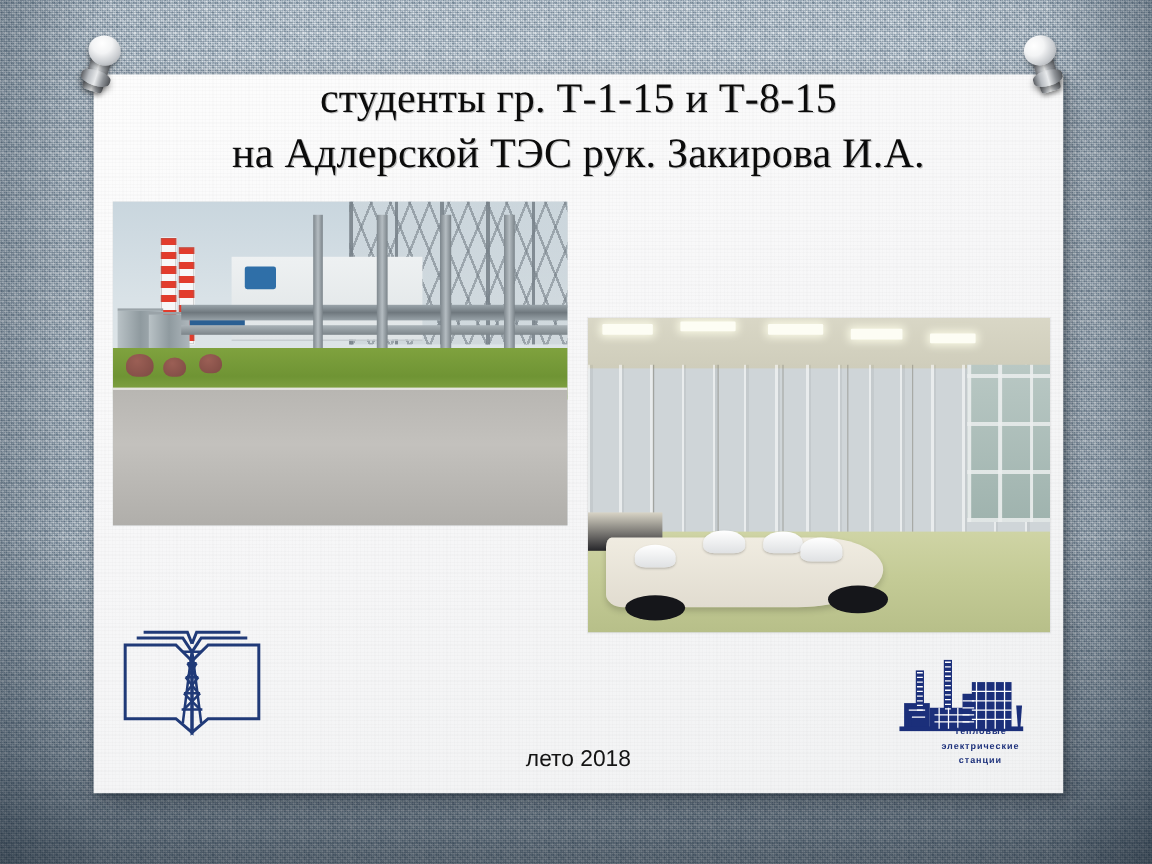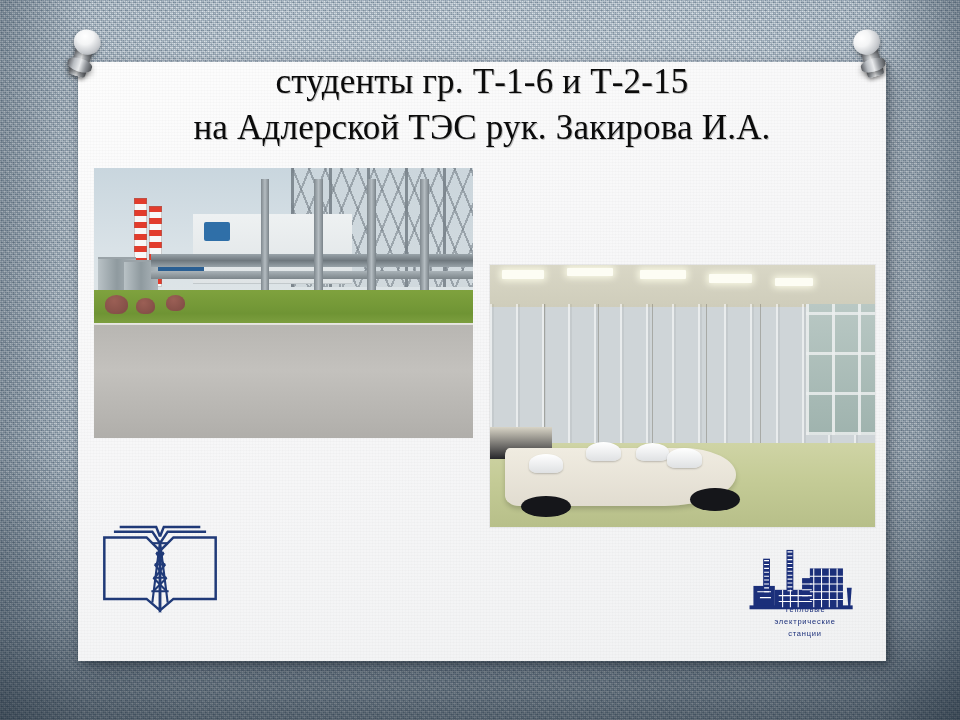--- a/index.html
+++ b/index.html
@@ -193,23 +193,23 @@
 
   
   #logo-kgeu  { position:absolute; left:16px; top:462px; width:132px; height:126px; }
   #logo-tes   { position:absolute; left:666px; top:485px; width:122px; height:113px; }
   .kgeu-text {
     position:absolute; left:0; bottom:0; width:100%; text-align:center;
     font-family:"Liberation Sans", sans-serif;
     font-weight:bold; font-size:26px; letter-spacing:2px; color:#203a78;
   }
   .tes-text {
-    position:absolute; left:0; width:100%; text-align:center;
+    position:absolute; left:12px; width:100%; text-align:center;
     font-family:"Liberation Sans", sans-serif;
-    font-weight:normal; color:#1b2f7a; line-height:10px;
+    font-weight:bold; color:#1b2f7a; line-height:10px;
     font-size:7.5px; letter-spacing:.8px;
   }
 
   
   #caption {
     position:absolute; left:0; top:560px; width:808px; text-align:center;
     font-family:"Liberation Sans", sans-serif;
     font-size:19px; color:#141414;
   }
 
@@ -242,21 +242,21 @@
 <div id="slide">
 
   <div class="bg-base"></div>
   <div class="bg-weave"></div>
   <div class="bg-weave2"></div>
   <div class="bg-vignette"></div>
 
   <div id="card">
     <div class="card-grain"></div>
 
-    <div id="title">студенты гр. Т-1-6  и Т-2-15
+    <div id="title">студенты гр. Т-1-15  и Т-8-15
 на Адлерской ТЭС рук. Закирова И.А.</div>
 
     <div class="photo" id="photo-left">
       <div class="lp-sky"></div>
       <div class="lp-truss"></div>
       <div class="lp-bldg"></div>
       <div class="lp-blue2"></div>
       <div class="lp-stack lp-s1"></div>
       <div class="lp-stack lp-s2"></div>
       <div class="lp-bldgblue"></div>
@@ -489,20 +489,21 @@
           <path d="M8 50 h10 M9 55 h8"></path>
           <path d="M104 42 l5 0 l-1.5 20 l-2 0 z"></path>
           <path d="M100 46 h13 M101.5 52 h10"></path>
         </g>
       </svg>
       <div class="tes-text" style="top:58px">Тепловые</div>
       <div class="tes-text" style="top:70px">электрические</div>
       <div class="tes-text" style="top:82px">станции</div>
     </div>
 
+    <div id="caption">лето 2018</div>
   </div>
 
   <div class="pin" id="pin-left">
     <div class="pin-shaft"></div>
     <div class="pin-collar"></div>
     <div class="pin-head"></div>
   </div>
   <div class="pin" id="pin-right">
     <div class="pin-shaft"></div>
     <div class="pin-collar"></div>

